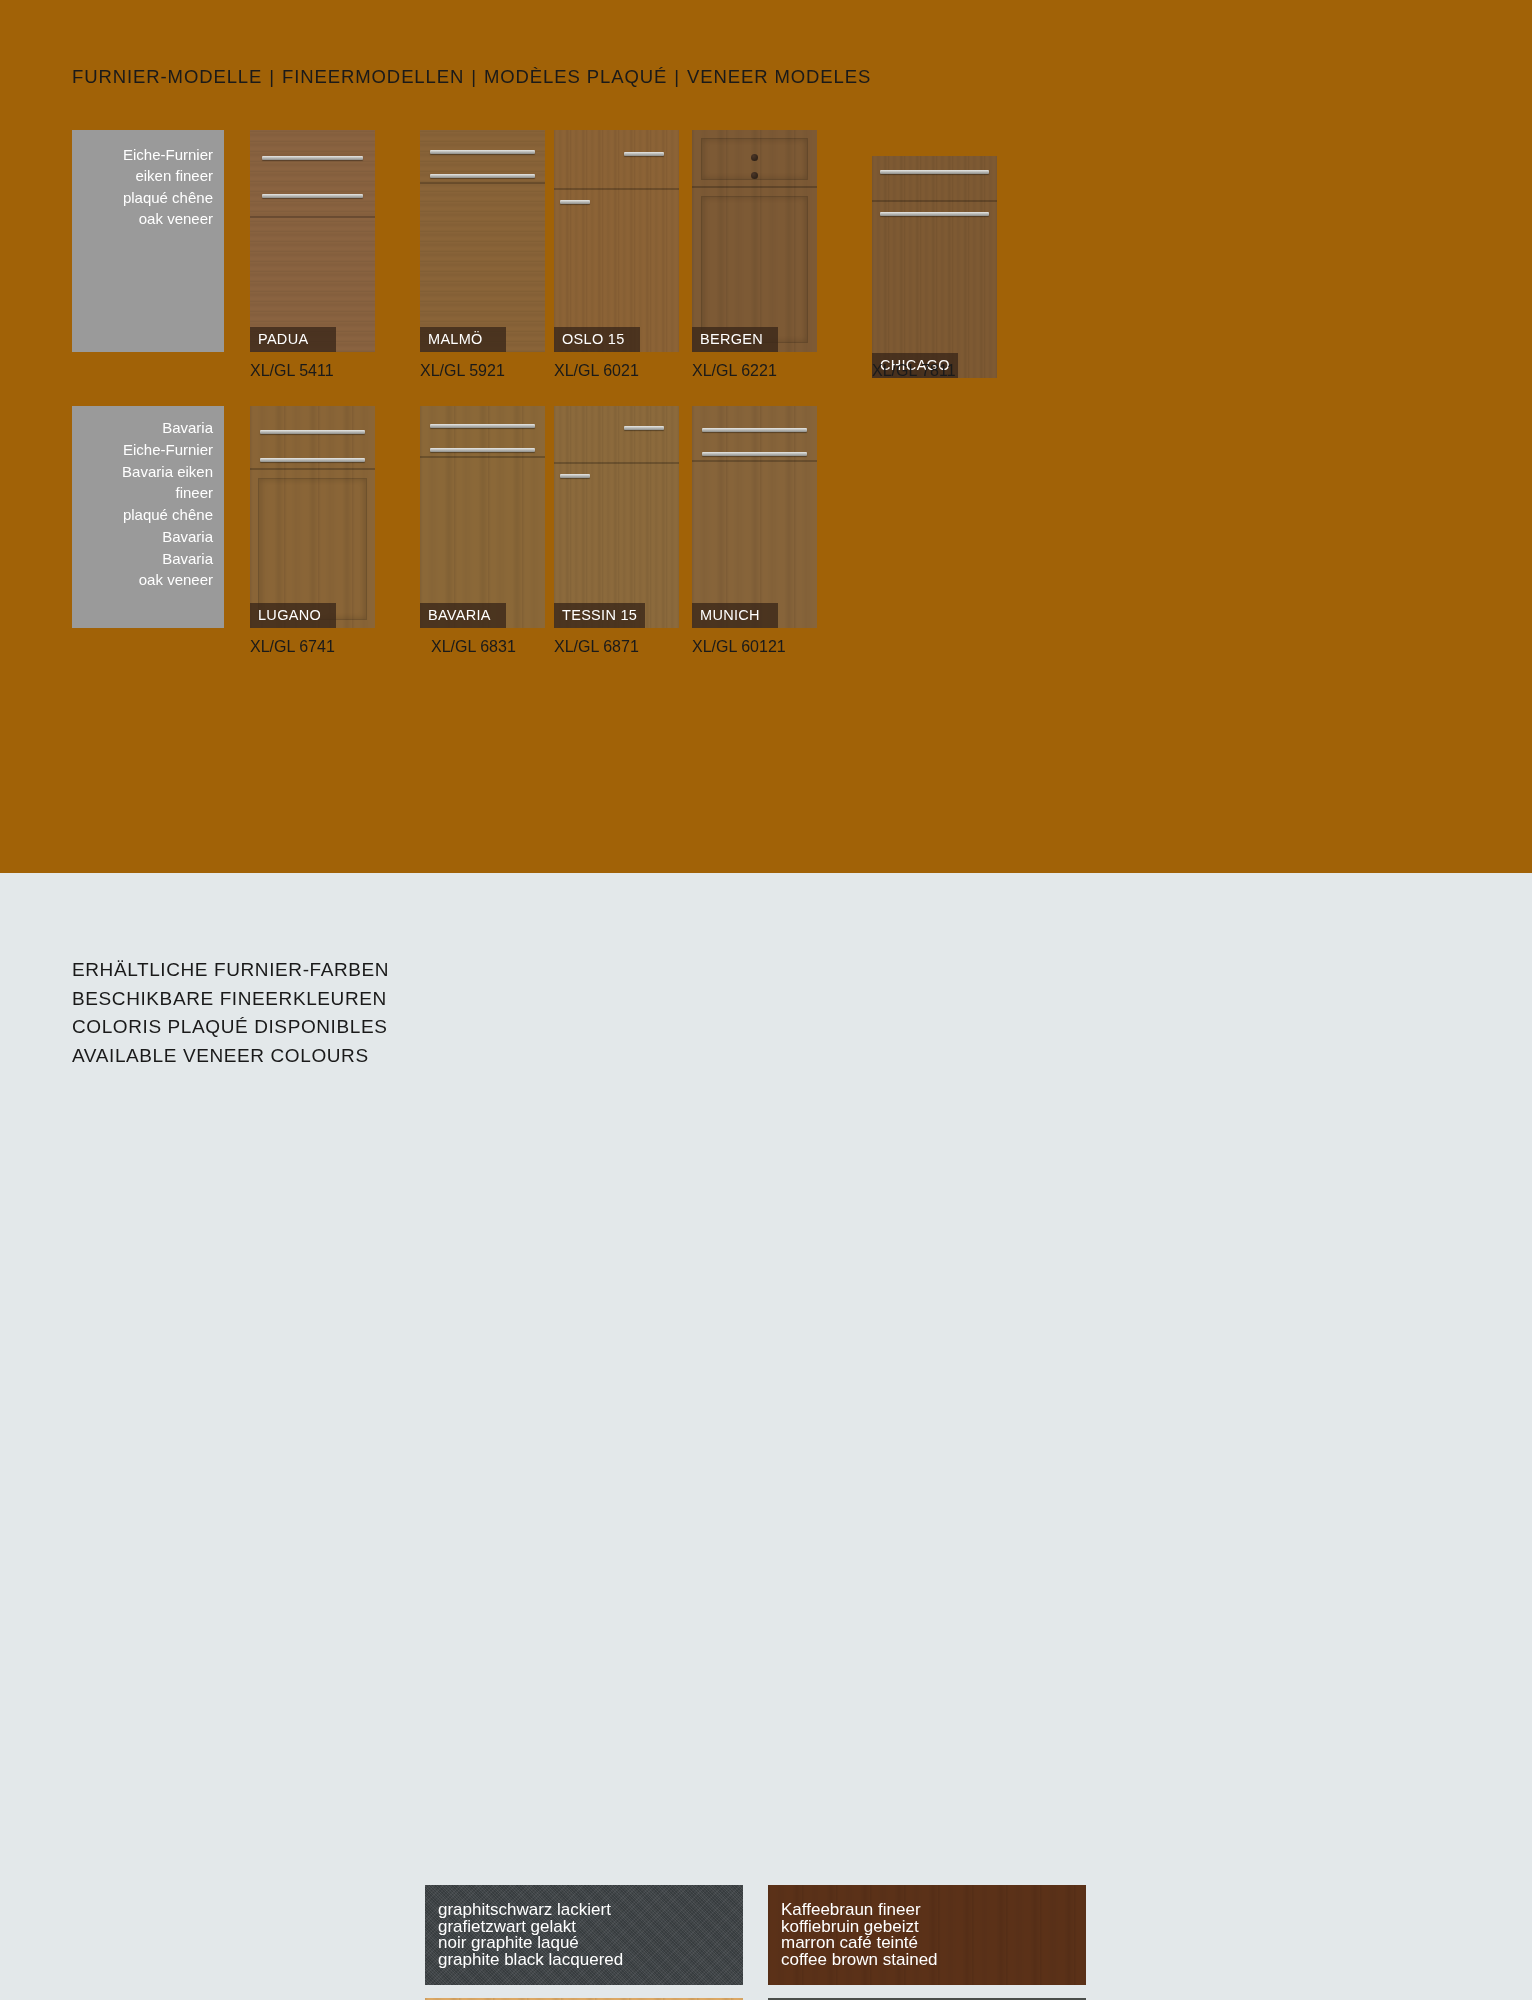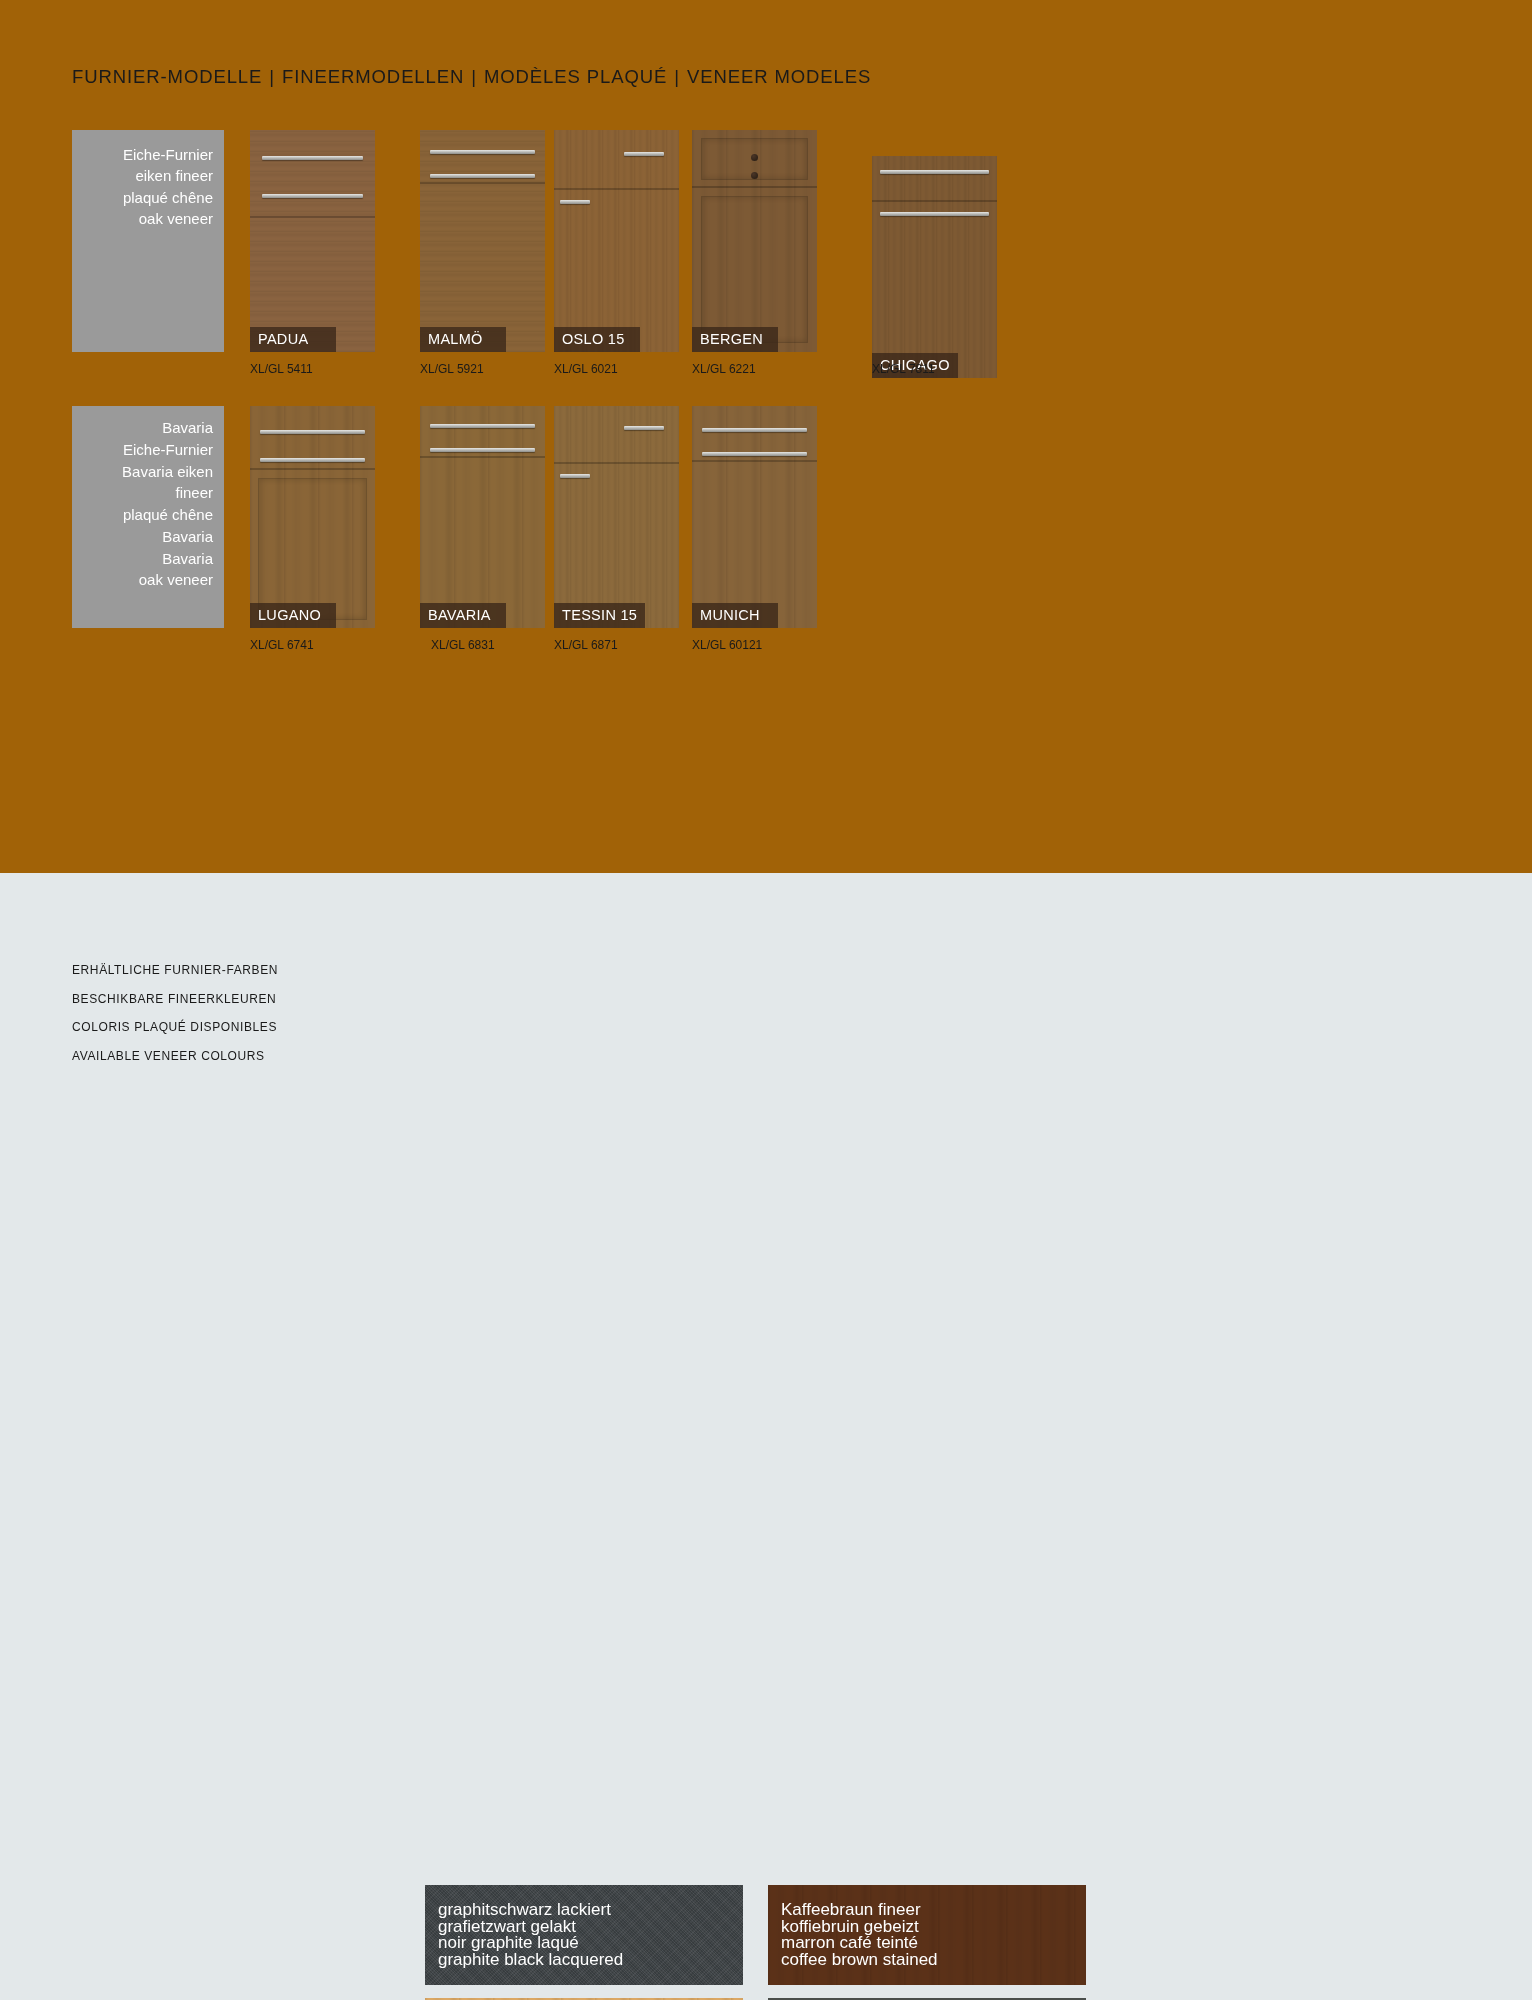--- a/index.html
+++ b/index.html
@@ -58,21 +58,21 @@
     background:rgba(58,38,24,0.78);
     color:#ffffff;
     font-size:14.5px;
     line-height:25px;
     padding:0 8px 0 8px;
     letter-spacing:0.3px;
     white-space:nowrap;
   }
   .door-code {
     position:absolute; top:232px;
-    font-size:12px; color:#1a1a1a; white-space:nowrap;
+    font-size:16px; color:#1a1a1a; white-space:nowrap;
   }
   .grain-v {
     position:absolute; inset:0;
     background-image:repeating-linear-gradient(
         90deg,
         rgba(0,0,0,0.10) 0px, rgba(0,0,0,0.00) 2px,
         rgba(255,255,255,0.07) 4px, rgba(0,0,0,0.06) 6px,
         rgba(0,0,0,0.00) 9px, rgba(255,255,255,0.05) 11px,
         rgba(0,0,0,0.09) 13px, rgba(0,0,0,0.00) 16px);
     mix-blend-mode:multiply; opacity:0.75;
@@ -114,21 +114,21 @@
     box-shadow:inset 0 0 6px rgba(0,0,0,0.18);
   }
 
   
   #bottom-section {
     position:absolute; left:0; top:873px; width:1532px; height:1127px;
     background:#e3e8ea;
   }
   #colours-heading {
     position:absolute; left:72px; top:83px;
-    font-size:12px; line-height:28.5px; color:#1a1a1a;
+    font-size:19px; line-height:28.5px; color:#1a1a1a;
     letter-spacing:0.6px;
   }
   #colours-heading span { display:block; }
 
   #swatch-grid { position:absolute; left:0; top:0; width:1532px; height:1127px; }
   .swatch {
     position:absolute;
     width:318px; height:100px;
     overflow:hidden;
   }

